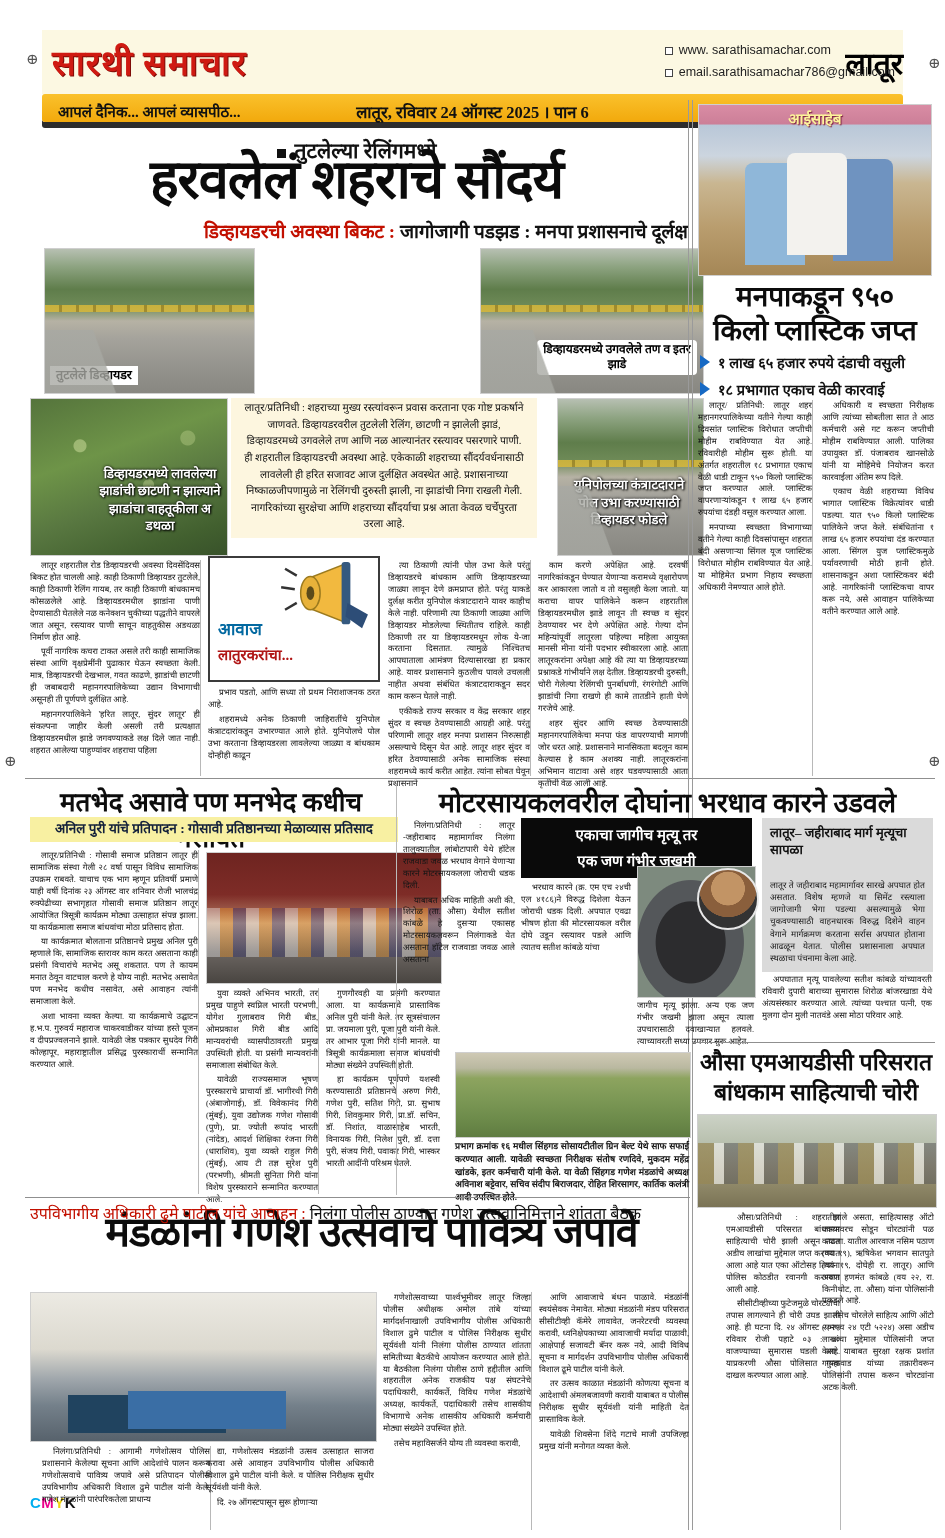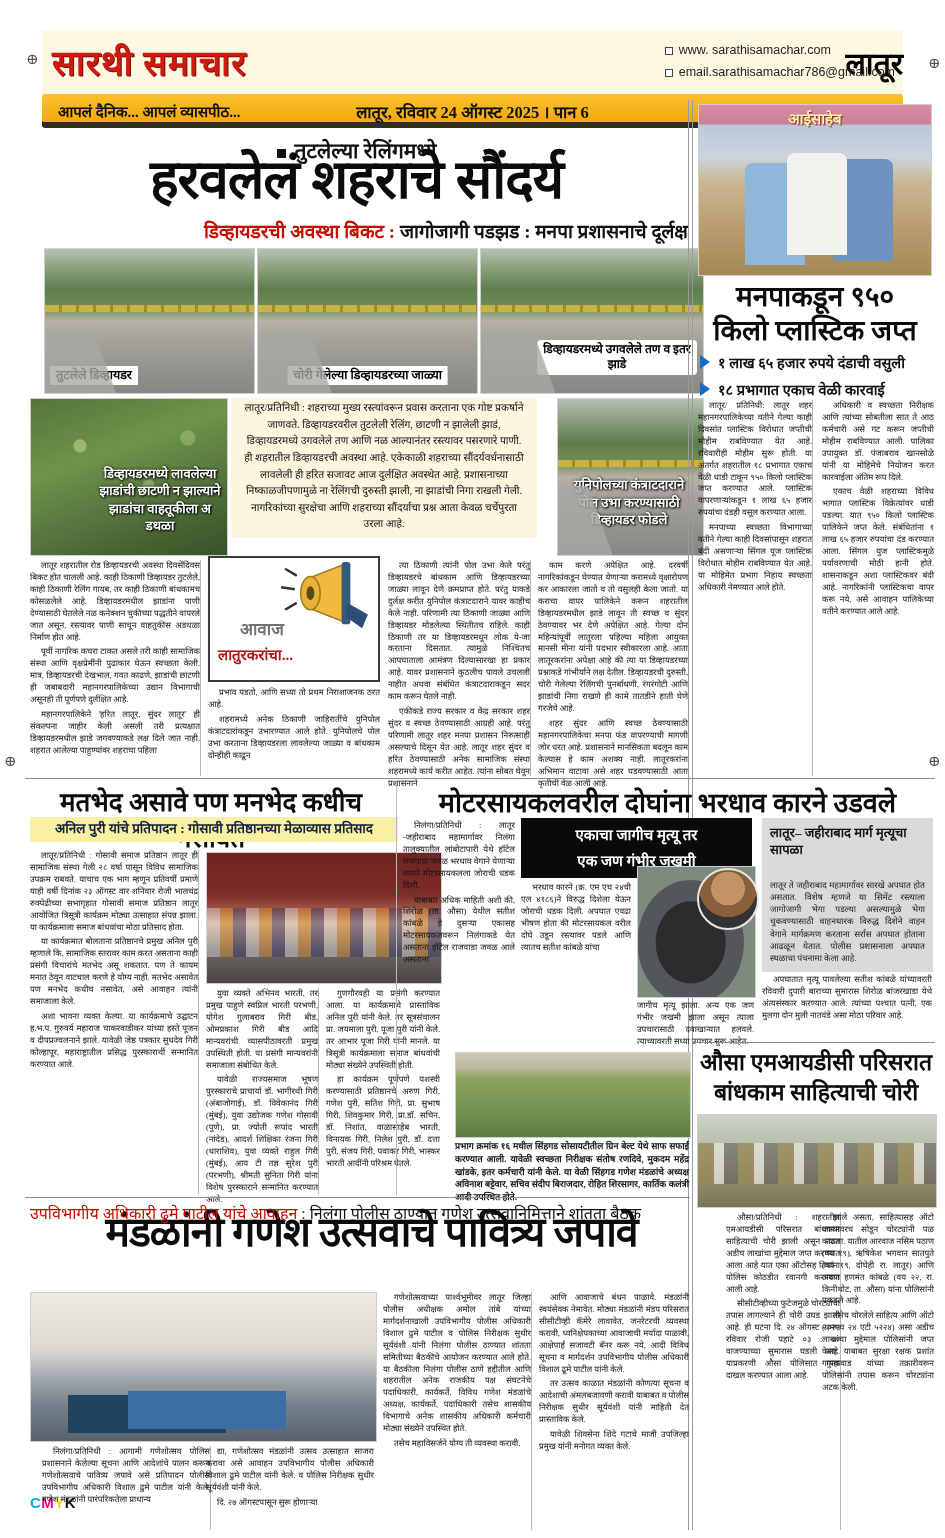--- a/index.html
+++ b/index.html
@@ -67,21 +67,21 @@
   .cap-out{position:absolute;color:#fff;font-weight:700;font-size:13px;text-align:center;line-height:1.35;
       text-shadow:0 0 3px #000,1px 1px 2px #000;}
   
   .bt{font-size:8.4px;line-height:1.42;text-align:justify;color:#161616;}
   .bt p{margin:0 0 3px;text-indent:11px;}
   .colR{border-right:1px solid #b8b8b8;}
   .leadbox{position:absolute;background:#fdf6df;padding:2px 13px;font-size:10.4px;line-height:1.6;
       text-align:center;color:#111;}
   
   .voice{position:relative;border:2px solid #3b3b3b;background:#fff;height:122px;margin-bottom:5px;}
-  .voice .w1{position:absolute;left:8px;bottom:40px;color:#737373;font-weight:900;font-size:17px;margin-left:22px;}
+  .voice .w1{position:absolute;left:8px;bottom:40px;color:#0369a1;font-weight:900;font-size:17px;}
   .voice .w2{position:absolute;left:8px;bottom:16px;color:#b01616;font-weight:900;font-size:15px;}
   
   .h2{position:absolute;font-weight:900;color:#0c0c0c;text-align:center;}
   .ybar{position:absolute;background:#f8f0a2;text-align:center;font-weight:800;font-size:13.5px;
         line-height:1.85;color:#13203a;}
   .blackbox{position:absolute;background:#0a0a0a;color:#fff;font-weight:800;font-size:15px;
         text-align:center;line-height:1.75;padding-top:4px;}
   .graybox{position:absolute;background:#dadada;padding:7px 8px;}
   .graybox h4{margin:0 0 20px;font-size:13px;line-height:1.3;color:#111;}
   .hrule{position:absolute;border-top:1px solid #8f8f8f;height:0;}
@@ -114,23 +114,20 @@
     <span class="tagline">आपलं दैनिक... आपलं व्यासपीठ...</span>
     <span class="dateline">लातूर, रविवार 24 ऑगस्ट 2025 । पान 6</span>
   </div>
 
   <div class="kicker"><span class="sq8"></span><span>तुटलेल्या रेलिंगमध्ये</span></div>
   <div class="h1">हरवलेलं शहराचे सौंदर्य</div>
   <div class="sub1"><span class="red">डिव्हायडरची अवस्था बिकट :</span><span> जागोजागी पडझड : मनपा प्रशासनाचे दूर्लक्ष</span></div>
 
   <div class="ph ph-road" style="left:30px;top:248px;width:209px;height:144px;">
     <span class="cap-strip" style="left:5px;bottom:8px;">तुटलेले डिव्हायडर</span>
-  </div>
-  <div class="ph ph-road" style="left:243px;top:248px;width:219px;height:144px;">
-    <span class="cap-strip" style="left:50%;transform:translateX(-50%);bottom:8px;white-space:nowrap;">चोरी गेलेल्या डिव्हायडरच्या जाळ्या</span>
   </div>
   <div class="ph ph-road" style="left:466px;top:248px;width:222px;height:144px;">
     <span class="cap-box" style="right:6px;bottom:18px;width:150px;">डिव्हायडरमध्ये उगवलेले तण व इतर झाडे</span>
   </div>
 
   <div class="ph ph-green" style="left:30px;top:398px;width:196px;height:156px;">
     <span class="cap-out" style="right:3px;bottom:20px;width:128px;">डिव्हायडरमध्ये लावलेल्या झाडांची छाटणी न झाल्याने झाडांचा वाहतूकीला अ डथळा</span>
   </div>
   <div class="leadbox" style="left:231px;top:398px;width:280px;height:136px;">
     <p style="margin:0;">लातूर/प्रतिनिधी : शहराच्या मुख्य रस्त्यांवरून प्रवास करताना एक गोष्ट प्रकर्षाने जाणवते. डिव्हायडरवरील तुटलेली रेलिंग, छाटणी न झालेली झाडं, डिव्हायडरमध्ये उगवलेले तण आणि नळ आल्यानंतर रस्त्यावर पसरणारे पाणी. ही शहरातील डिव्हायडरची अवस्था आहे. एकेकाळी शहराच्या सौंदर्यवर्धनासाठी लावलेली ही हरित सजावट आज दुर्लक्षित अवस्थेत आहे. प्रशासनाच्या निष्काळजीपणामुळे ना रेलिंगची दुरुस्ती झाली, ना झाडांची निगा राखली गेली. नागरिकांच्या सुरक्षेचा आणि शहराच्या सौंदर्याचा प्रश्न आता केवळ चर्चेपुरता उरला आहे.</p>

